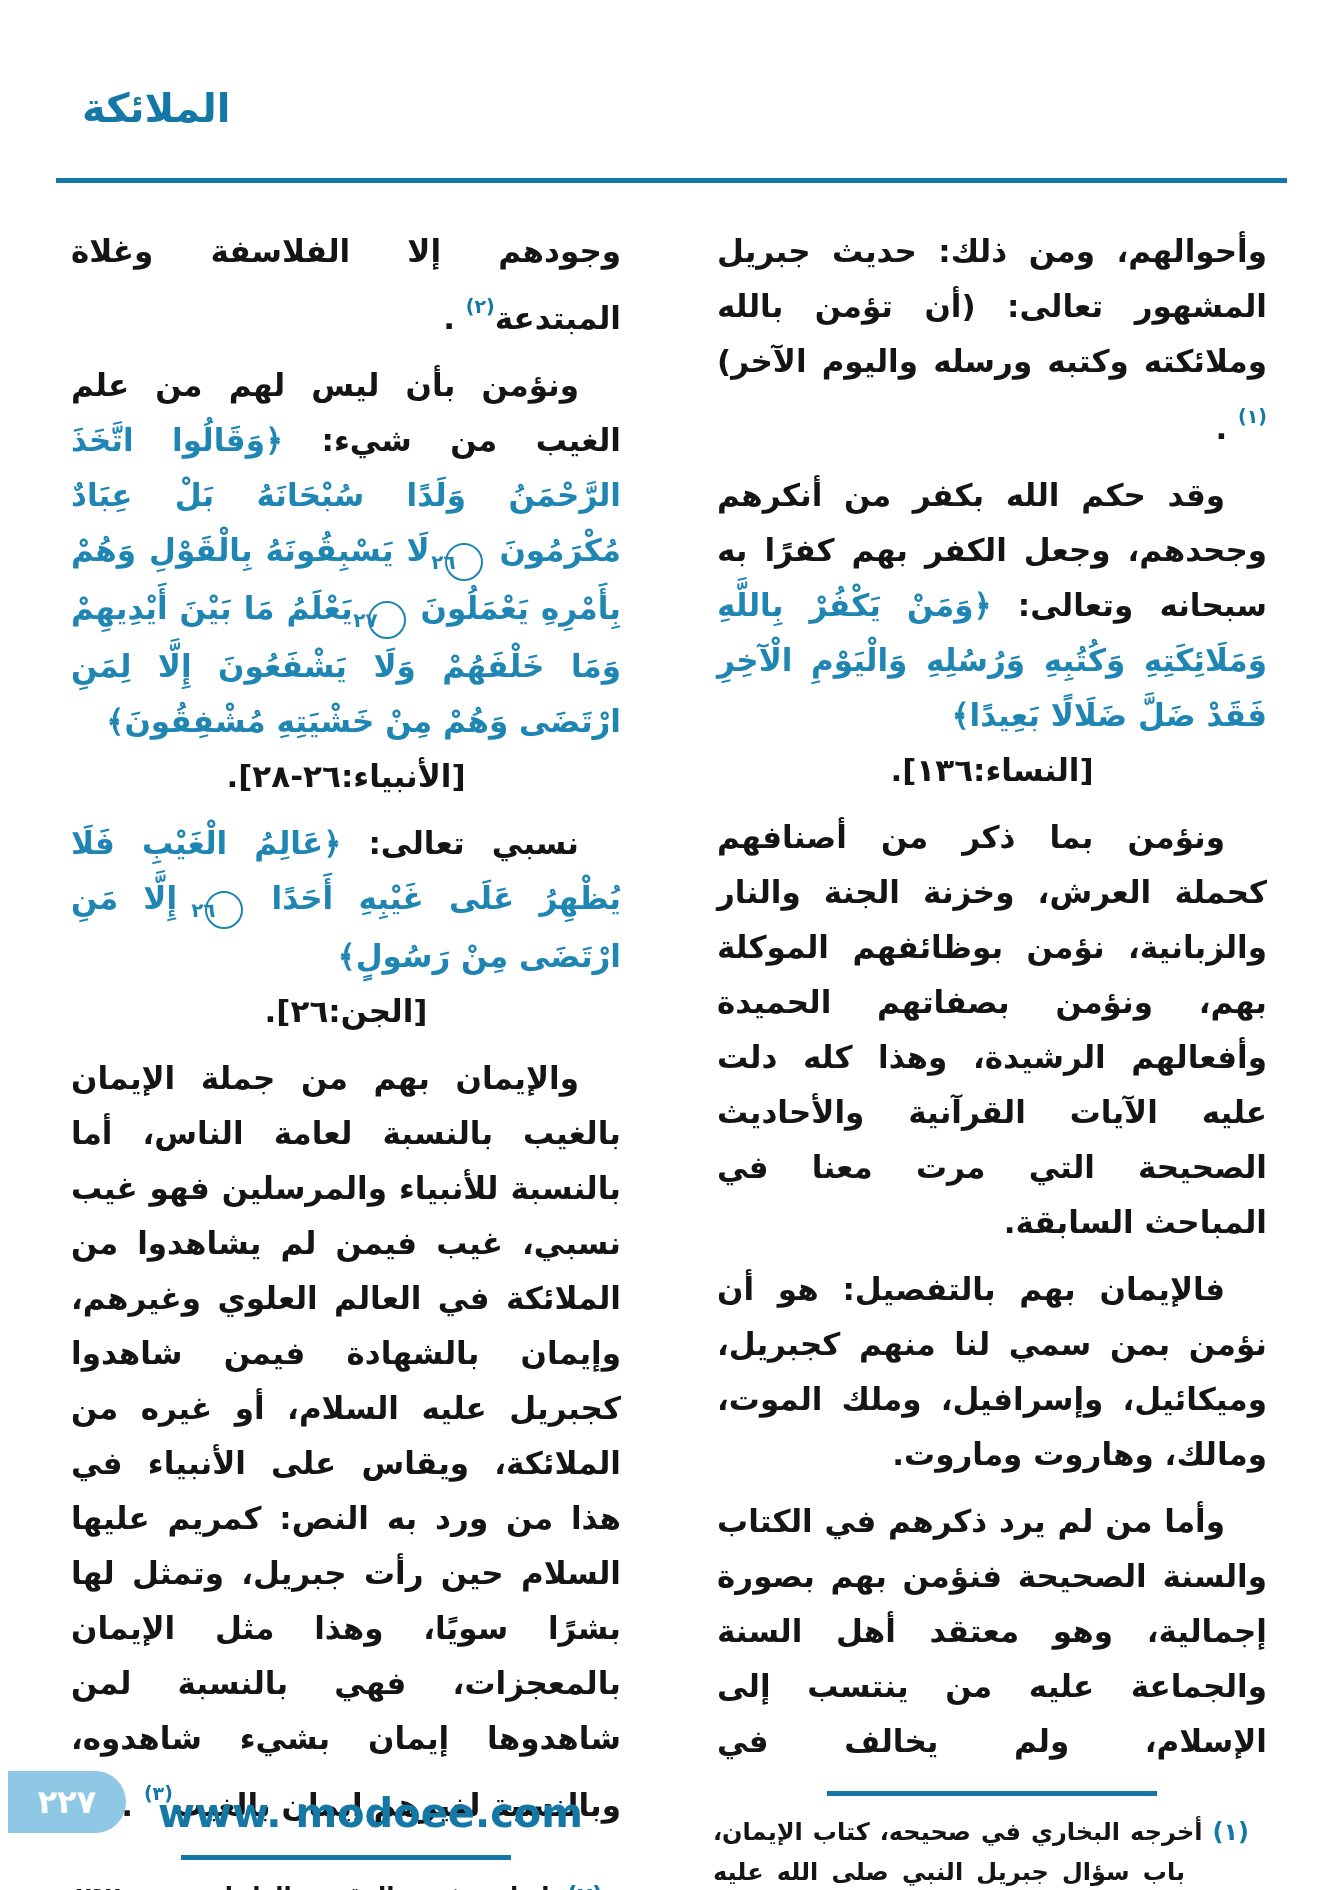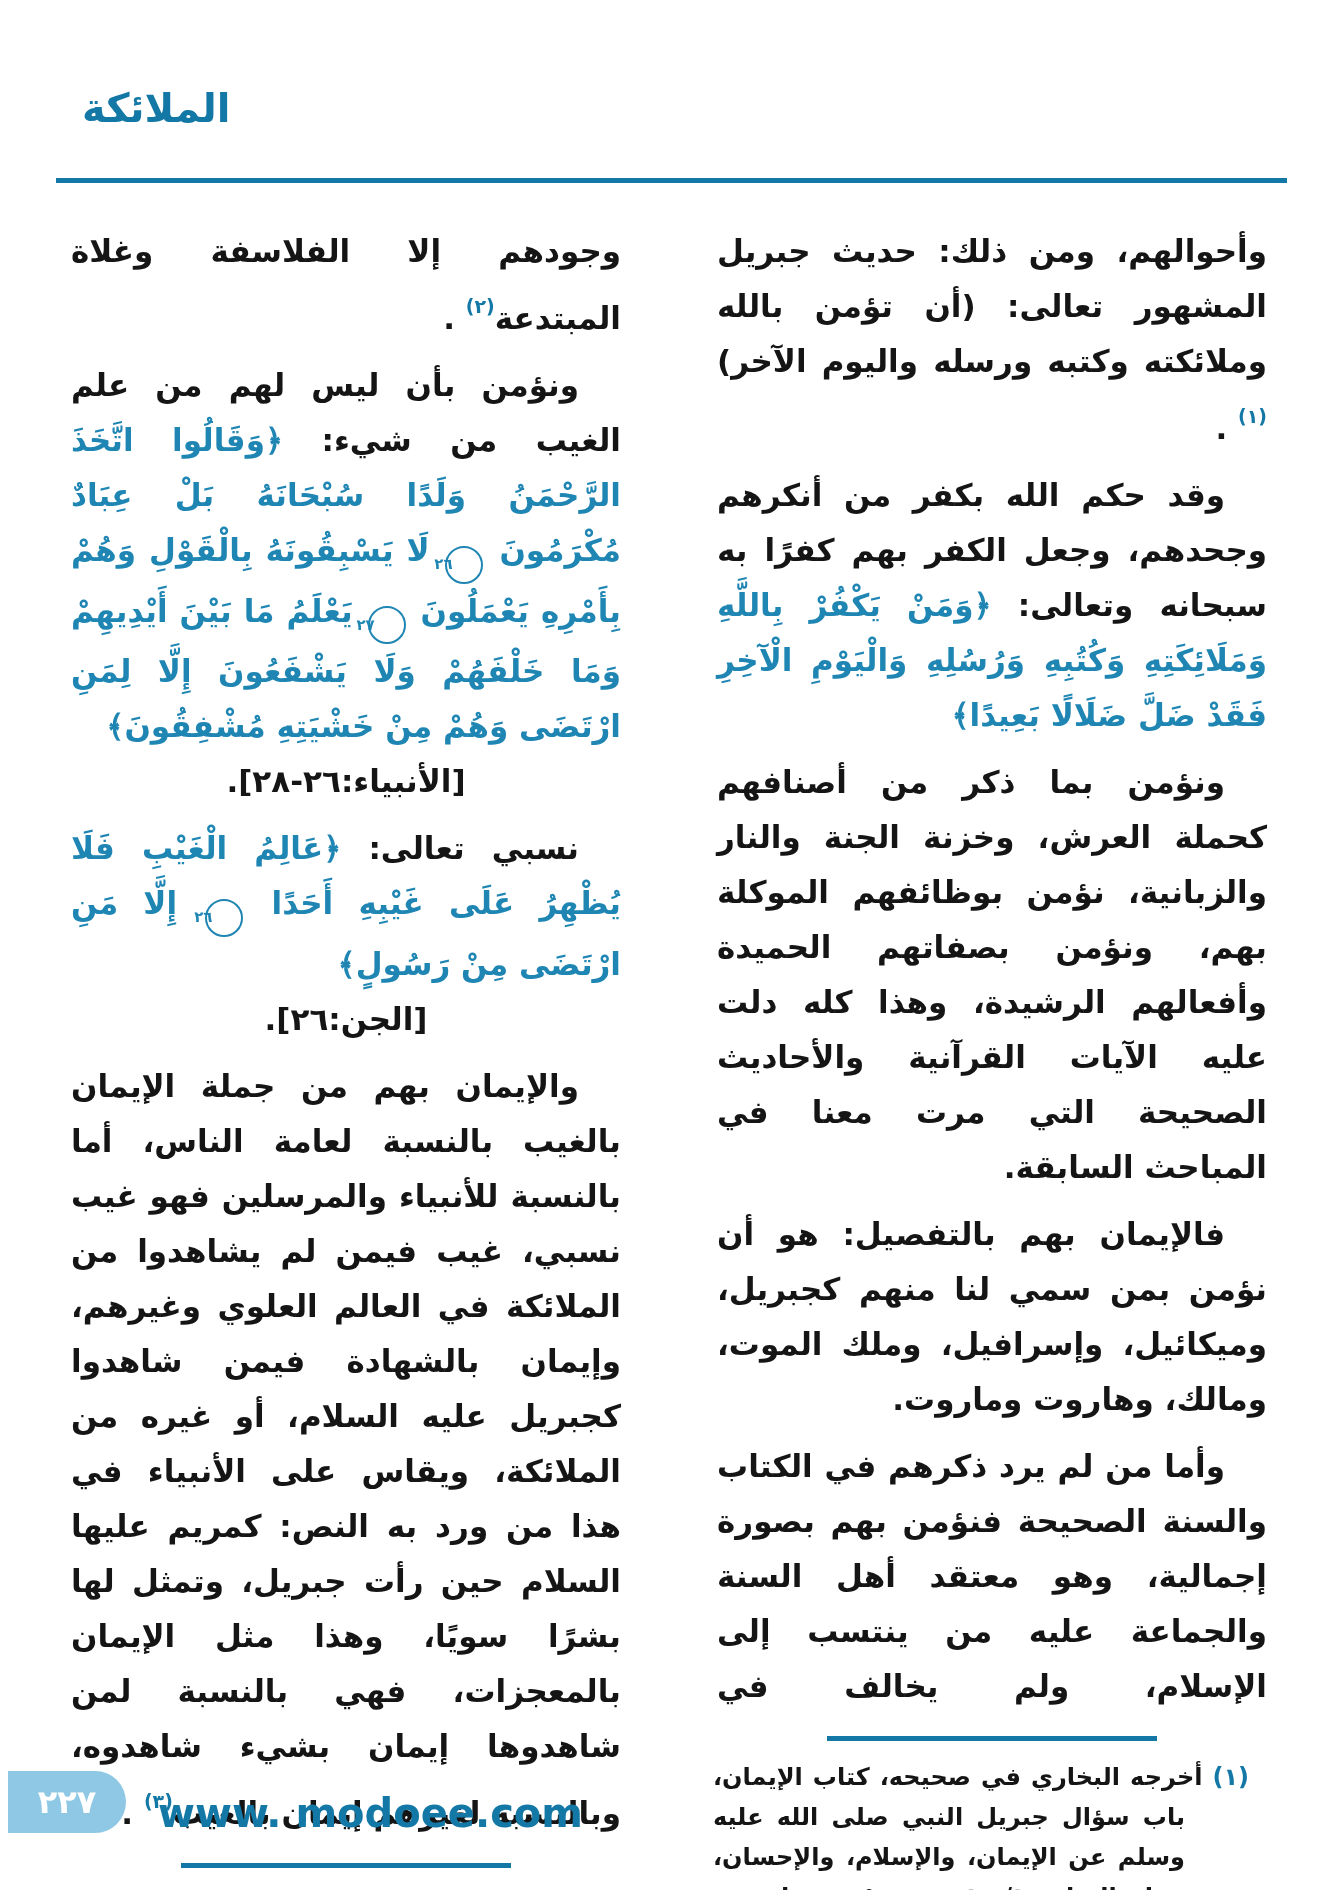--- a/index.html
+++ b/index.html
@@ -63,21 +63,21 @@
     font-weight:bold;
   }
   .ayah-circle{
     display:inline-flex;
     align-items:center;
     justify-content:center;
     width:38px;height:38px;
     border:2px solid var(--quran);
     border-radius:50%;
     color:var(--quran);
-    font-size:15px;
+    font-size:20px;
     line-height:1;
     vertical-align:-8px;
     margin:0 3px;
   }
   .verse-ref{
     display:block;
     text-align:center;
     text-indent:0;
     color:var(--ink);
   }
@@ -123,21 +123,21 @@
 
 <div class="page">
 
   <div class="header-title">الملائكة</div>
   <div class="top-rule"></div>
 
   <div class="columns">
     <div class="col">
       <div>
           <p class="body"><span class="seg-normal">وأحوالهم، ومن ذلك: حديث جبريل المشهور تعالى: </span><span class="seg-hadith">(أن تؤمن بالله وملائكته وكتبه ورسله واليوم الآخر)</span><span class="fn-ref">(١)</span><span class="seg-normal"> .</span></p>
-          <p class="body indent"><span class="seg-normal">وقد حكم الله بكفر من أنكرهم وجحدهم، وجعل الكفر بهم كفرًا به سبحانه وتعالى: </span><span class="seg-quran">﴿وَمَنْ يَكْفُرْ بِاللَّهِ وَمَلَائِكَتِهِ وَكُتُبِهِ وَرُسُلِهِ وَالْيَوْمِ الْآخِرِ فَقَدْ ضَلَّ ضَلَالًا بَعِيدًا﴾</span></p>
+          <p class="body indent"><span class="seg-normal">وقد حكم الله بكفر من أنكرهم وجحدهم، وجعل الكفر بهم كفرًا به سبحانه وتعالى: </span><span class="seg-quran">﴿وَمَنْ يَكْفُرْ بِاللَّهِ وَمَلَائِكَتِهِ وَكُتُبِهِ وَرُسُلِهِ وَالْيَوْمِ الْآخِرِ فَقَدْ ضَلَّ ضَلَالًا بَعِيدًا﴾</span><span class="verse-ref">[النساء:١٣٦].</span></p>
           <p class="body indent"><span class="seg-normal">ونؤمن بما ذكر من أصنافهم كحملة العرش، وخزنة الجنة والنار والزبانية، نؤمن بوظائفهم الموكلة بهم، ونؤمن بصفاتهم الحميدة وأفعالهم الرشيدة، وهذا كله دلت عليه الآيات القرآنية والأحاديث الصحيحة التي مرت معنا في المباحث السابقة.</span></p>
           <p class="body indent"><span class="seg-normal">فالإيمان بهم بالتفصيل: هو أن نؤمن بمن سمي لنا منهم كجبريل، وميكائيل، وإسرافيل، وملك الموت، ومالك، وهاروت وماروت.</span></p>
           <p class="body indent cont"><span class="seg-normal">وأما من لم يرد ذكرهم في الكتاب والسنة الصحيحة فنؤمن بهم بصورة إجمالية، وهو معتقد أهل السنة والجماعة عليه من ينتسب إلى الإسلام، ولم يخالف في</span></p>
         </div>
       <div class="fn-sep"></div>
       <div class="footnotes">
           <div class="footnote"><span class="fn-num">(١)</span><span> أخرجه البخاري في صحيحه، كتاب الإيمان، باب سؤال جبريل النبي صلى الله عليه وسلم عن الإيمان، والإسلام، والإحسان، وعلم الساعة ١/ ١٩، رقم ٥٠، ومسلم في صحيحه، كتاب الإيمان، باب الإيمان ما هو وبيان خصاله، ١/ ٣٩، رقم ٩.</span></div>
         </div>
     </div>
     <div class="col">

